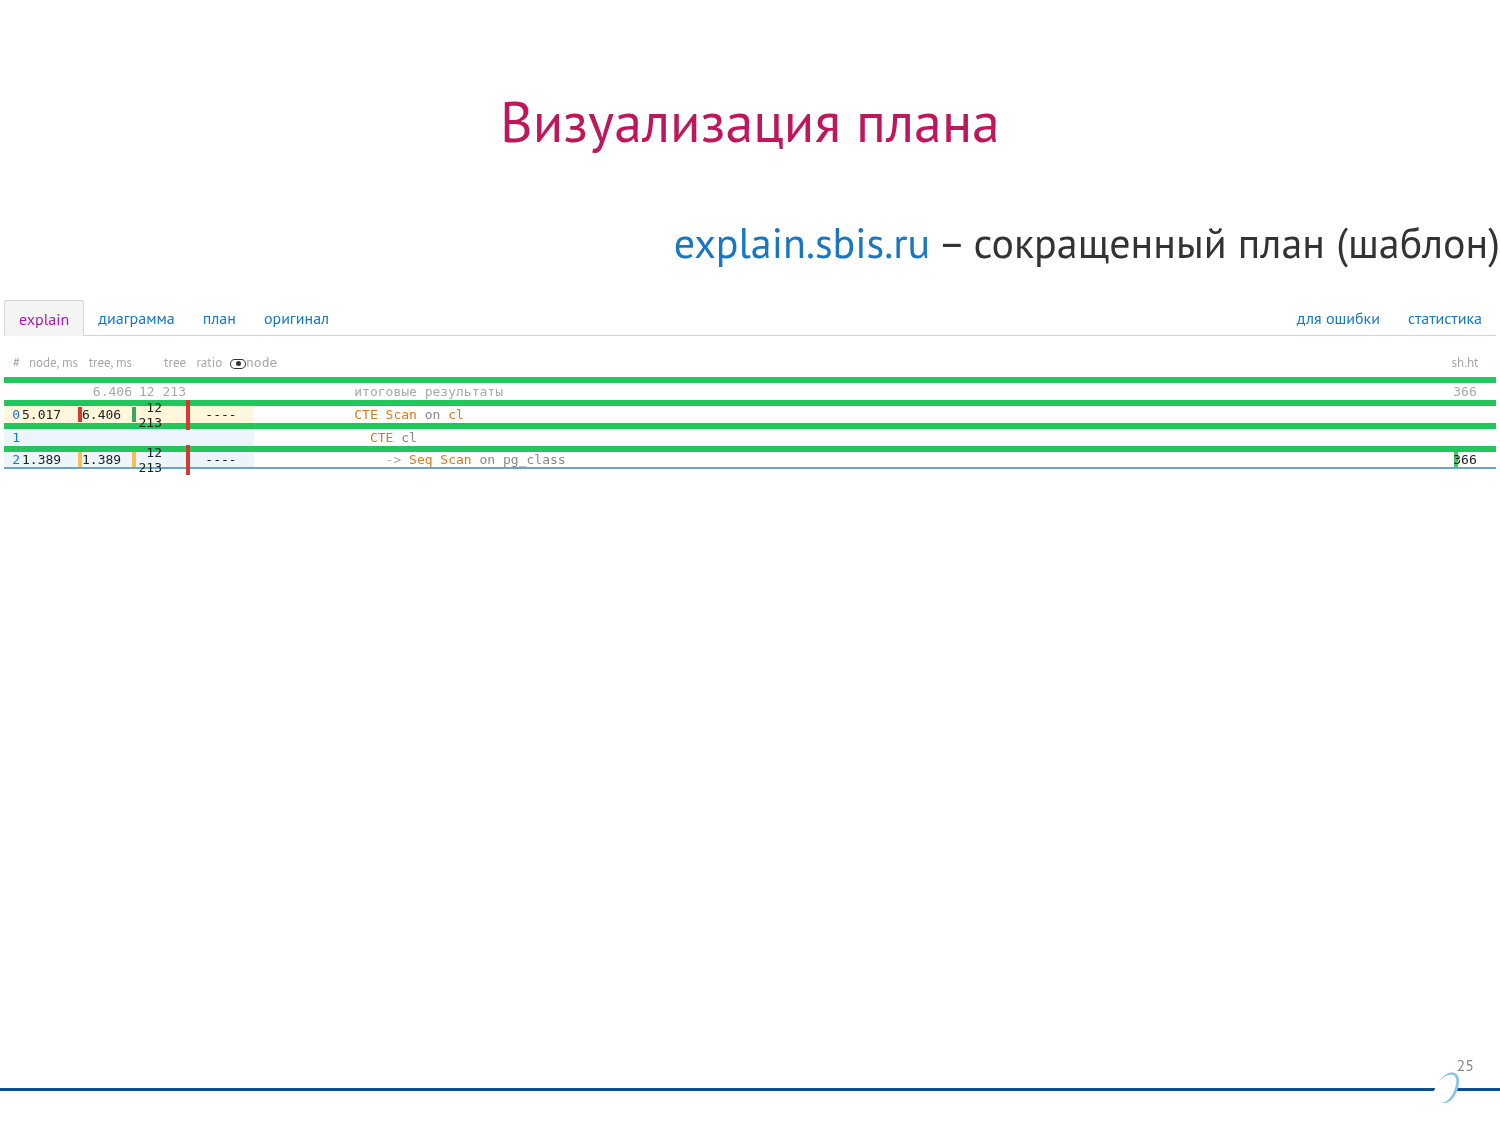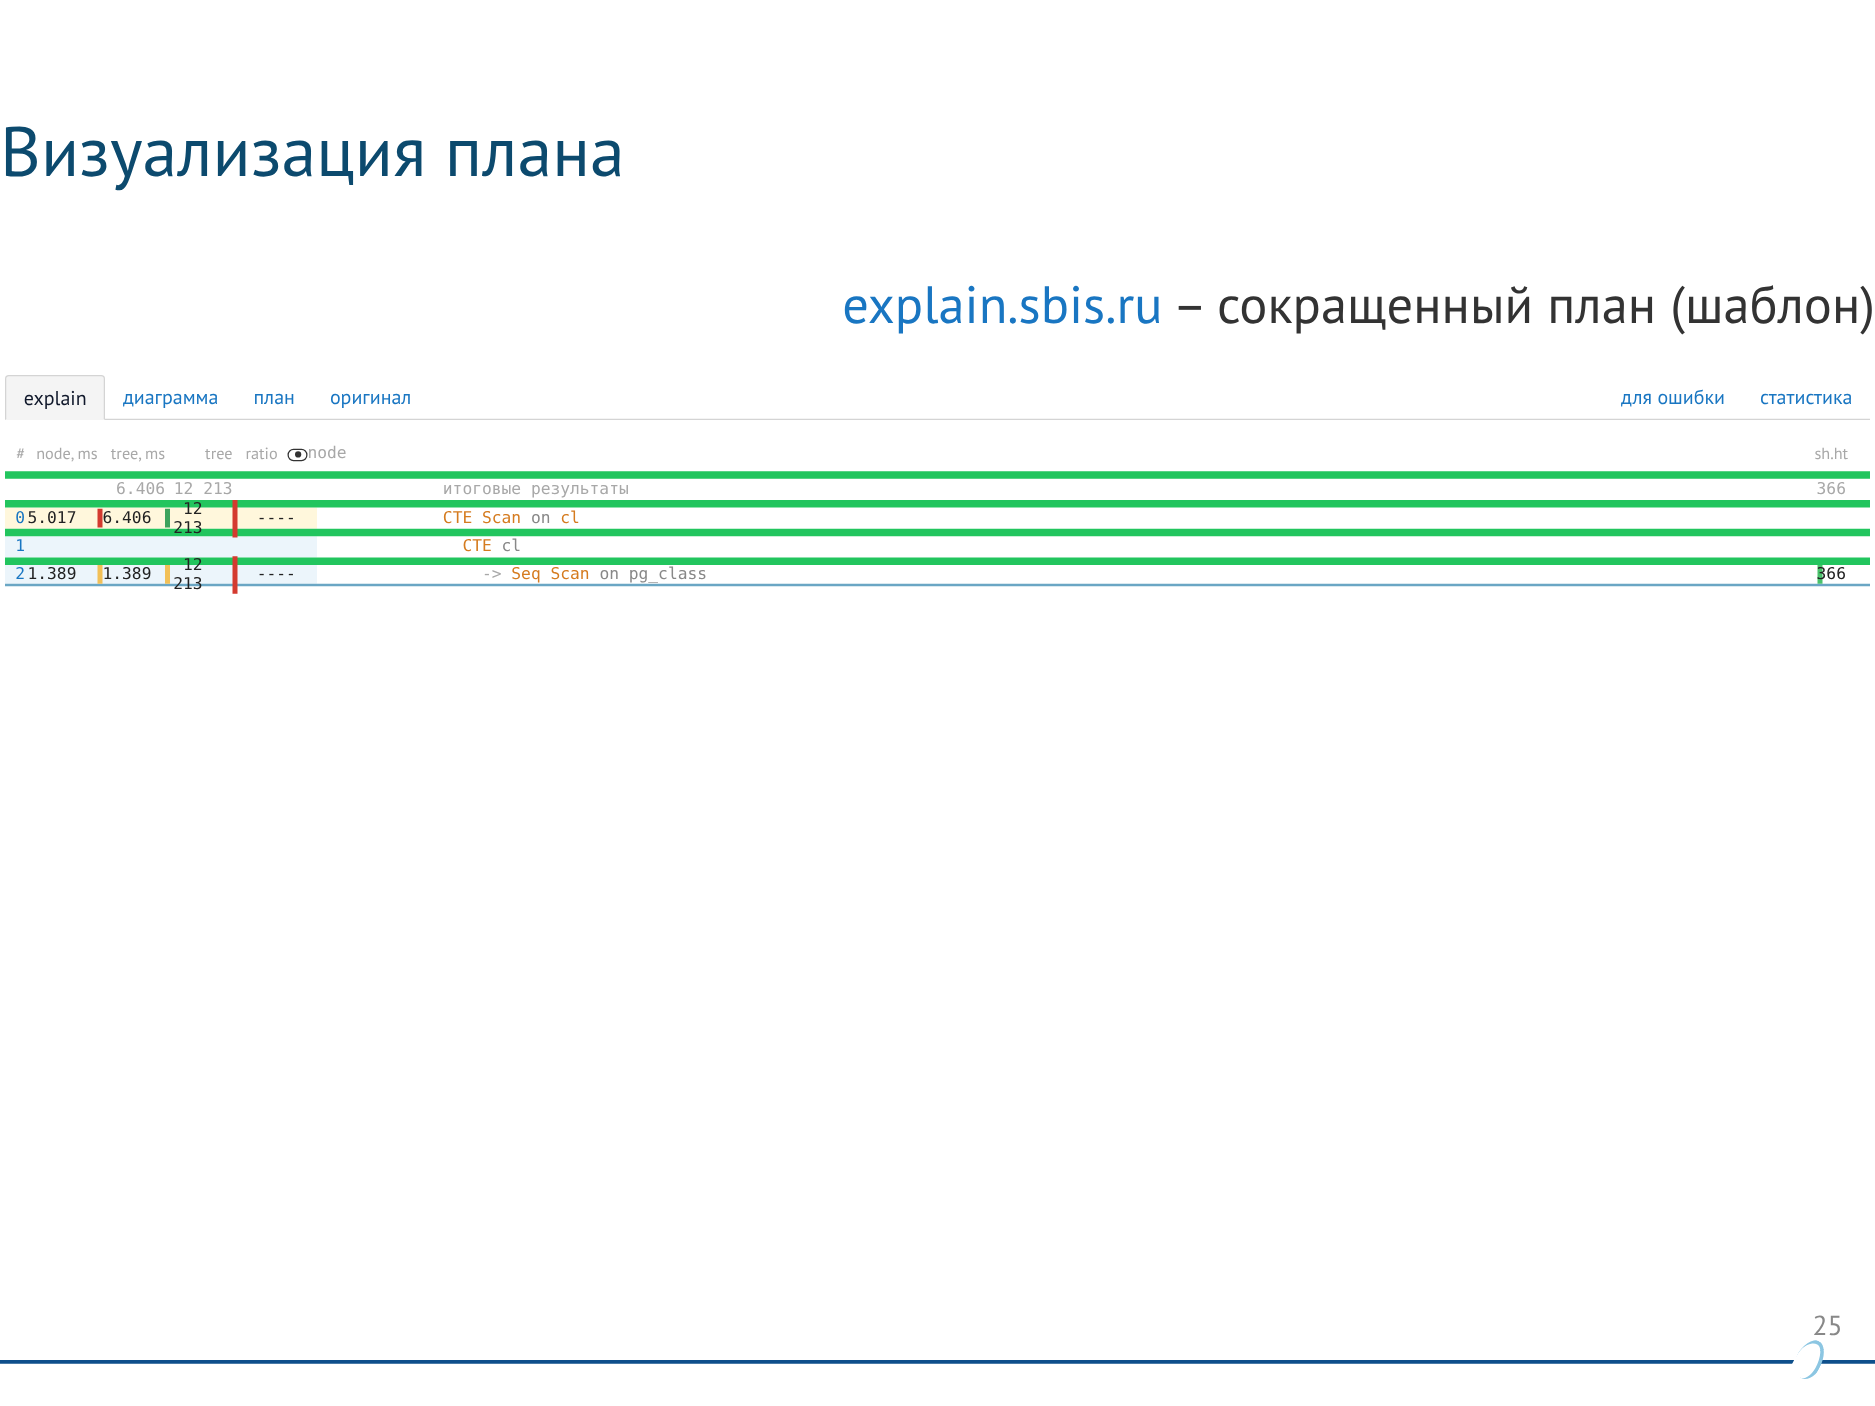--- a/index.html
+++ b/index.html
@@ -1,31 +1,31 @@
 <!DOCTYPE html>
 <html><head>
 <meta charset="utf-8">
 <style>
   * { box-sizing: border-box; margin: 0; padding: 0; }
   html, body { width: 1500px; height: 1125px; background: #fff; font-family: "PT Sans", "Helvetica Neue", Arial, sans-serif; color: #222; }
 
   .slide { position: relative; width: 1500px; height: 1125px; }
 
-  .title { position: absolute; top: 85px; left: 0; width: 100%; text-align: left; font-size: 56px; font-weight: 400; color: #0c4a6e; }
+  .title { position: absolute; top: 85px; left: 0; width: 100%; text-align: center; font-size: 56px; font-weight: 400; color: #be185d; }
 
   .subtitle { position: absolute; top: 215px; left: 0; width: 100%; text-align: right; font-size: 42px; font-weight: 400; color: #333; }
   .subtitle .link { color: #1976c2; }
 
   
   .panel { position: absolute; top: 300px; left: 4px; width: 1492px; }
 
   
   .tabs { height: 36px; border-bottom: 1px solid #d4d4d4; display: flex; align-items: stretch; font-size: 16px; }
   .tabs .tab { padding: 8px 14px 6px; color: #1976c2; cursor: pointer; }
-  .tabs .tab.active { color: #0f172a; background: #f4f4f4; border: 1px solid #d4d4d4; border-bottom: 1px solid #f4f4f4; border-radius: 3px 3px 0 0; margin-bottom: -1px; }
+  .tabs .tab.active { color: #a21caf; background: #f4f4f4; border: 1px solid #d4d4d4; border-bottom: 1px solid #f4f4f4; border-radius: 3px 3px 0 0; margin-bottom: -1px; }
   .tabs .spacer { flex: 1; }
   .tabs .tab.right { padding: 8px 14px 6px; }
 
   
   .thead { margin-top: 14px; display: flex; align-items: center; font-size: 13px; color: #a8a8a8; padding: 4px 0 6px; }
   .col-idx    { width: 18px; text-align: right; padding-right: 2px; }
   .col-nodems { width: 60px; text-align: right; padding-right: 4px; }
   .col-treems { width: 54px; text-align: right; padding-right: 4px; }
   .col-rows   { width: 54px; text-align: right; padding-right: 4px; }
   .col-ratio  { width: 56px; text-align: center; padding-left: 6px; }
@@ -49,21 +49,21 @@
   .hl-row1 { background: linear-gradient(to right, #ecf5fb 0, #ecf5fb 250px, transparent 250px); }
   .hl-row2 { background: linear-gradient(to right, #ecf5fb 0, #ecf5fb 250px, transparent 250px); border-bottom: 2px solid #6aa6c4; }
 
   .dim { color: #a8a8a8; }
   .orange { color: #d57b1f; }
   .kw { color: #888; }
 
   
   .footer-line { position: absolute; left: 0; bottom: 34px; width: 100%; height: 3px; background: #0e4f8b; }
   .footer-line::after { content: ""; position: absolute; right: 42px; top: -17px; width: 18px; height: 30px; border: 3px solid #8cc6e2; border-radius: 50% 50% 50% 0 / 60% 60% 40% 0; border-bottom: none; border-left: none; transform: rotate(28deg); background: #fff; }
-  .pagenum { position: absolute; right: 26px; bottom: 50px; font-size: 22px; color: #888; }
+  .pagenum { position: absolute; right: 26px; bottom: 50px; font-size: 16px; color: #888; }
 </style>
 </head>
 <body>
 
 <div class="slide">
   <div class="title">Визуализация плана</div>
 
   <div class="subtitle">
     <span class="link">explain.sbis.ru</span><span> – сокращенный план (шаблон)</span>
   </div>

